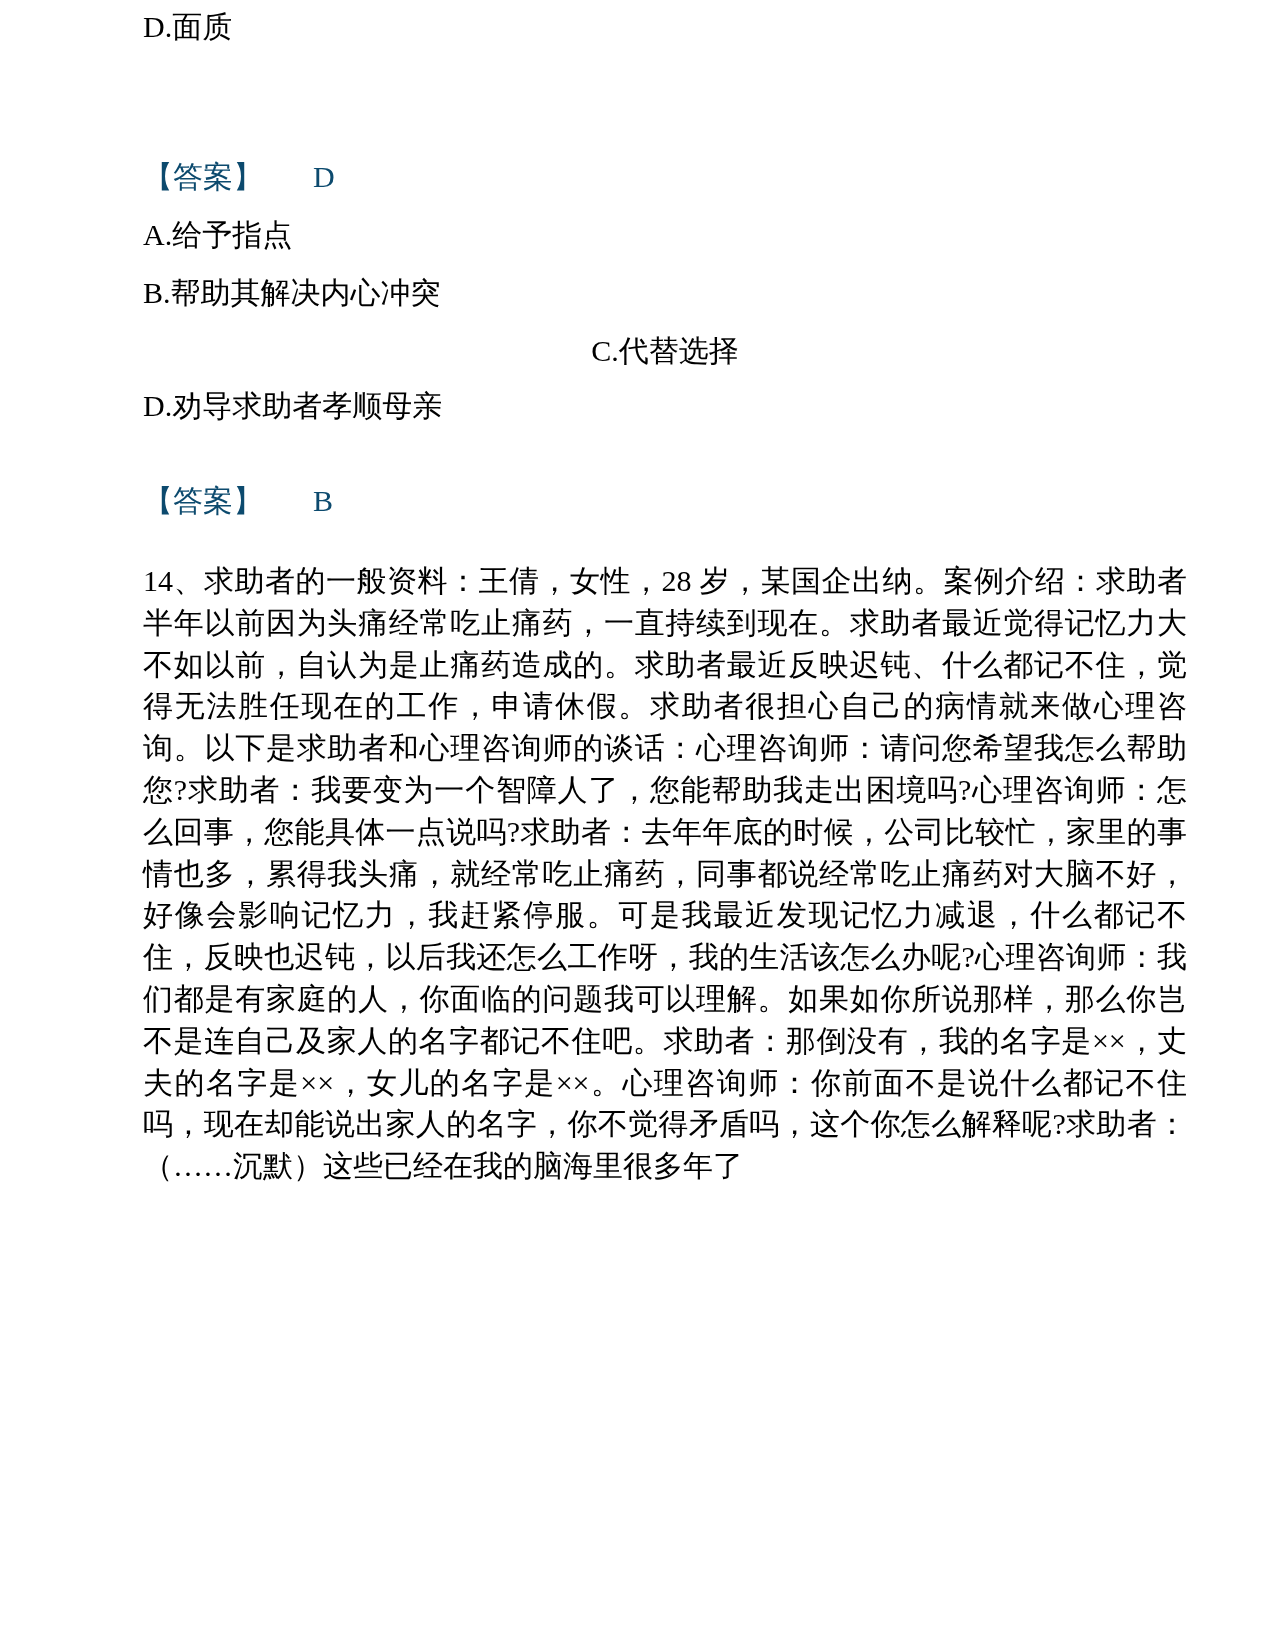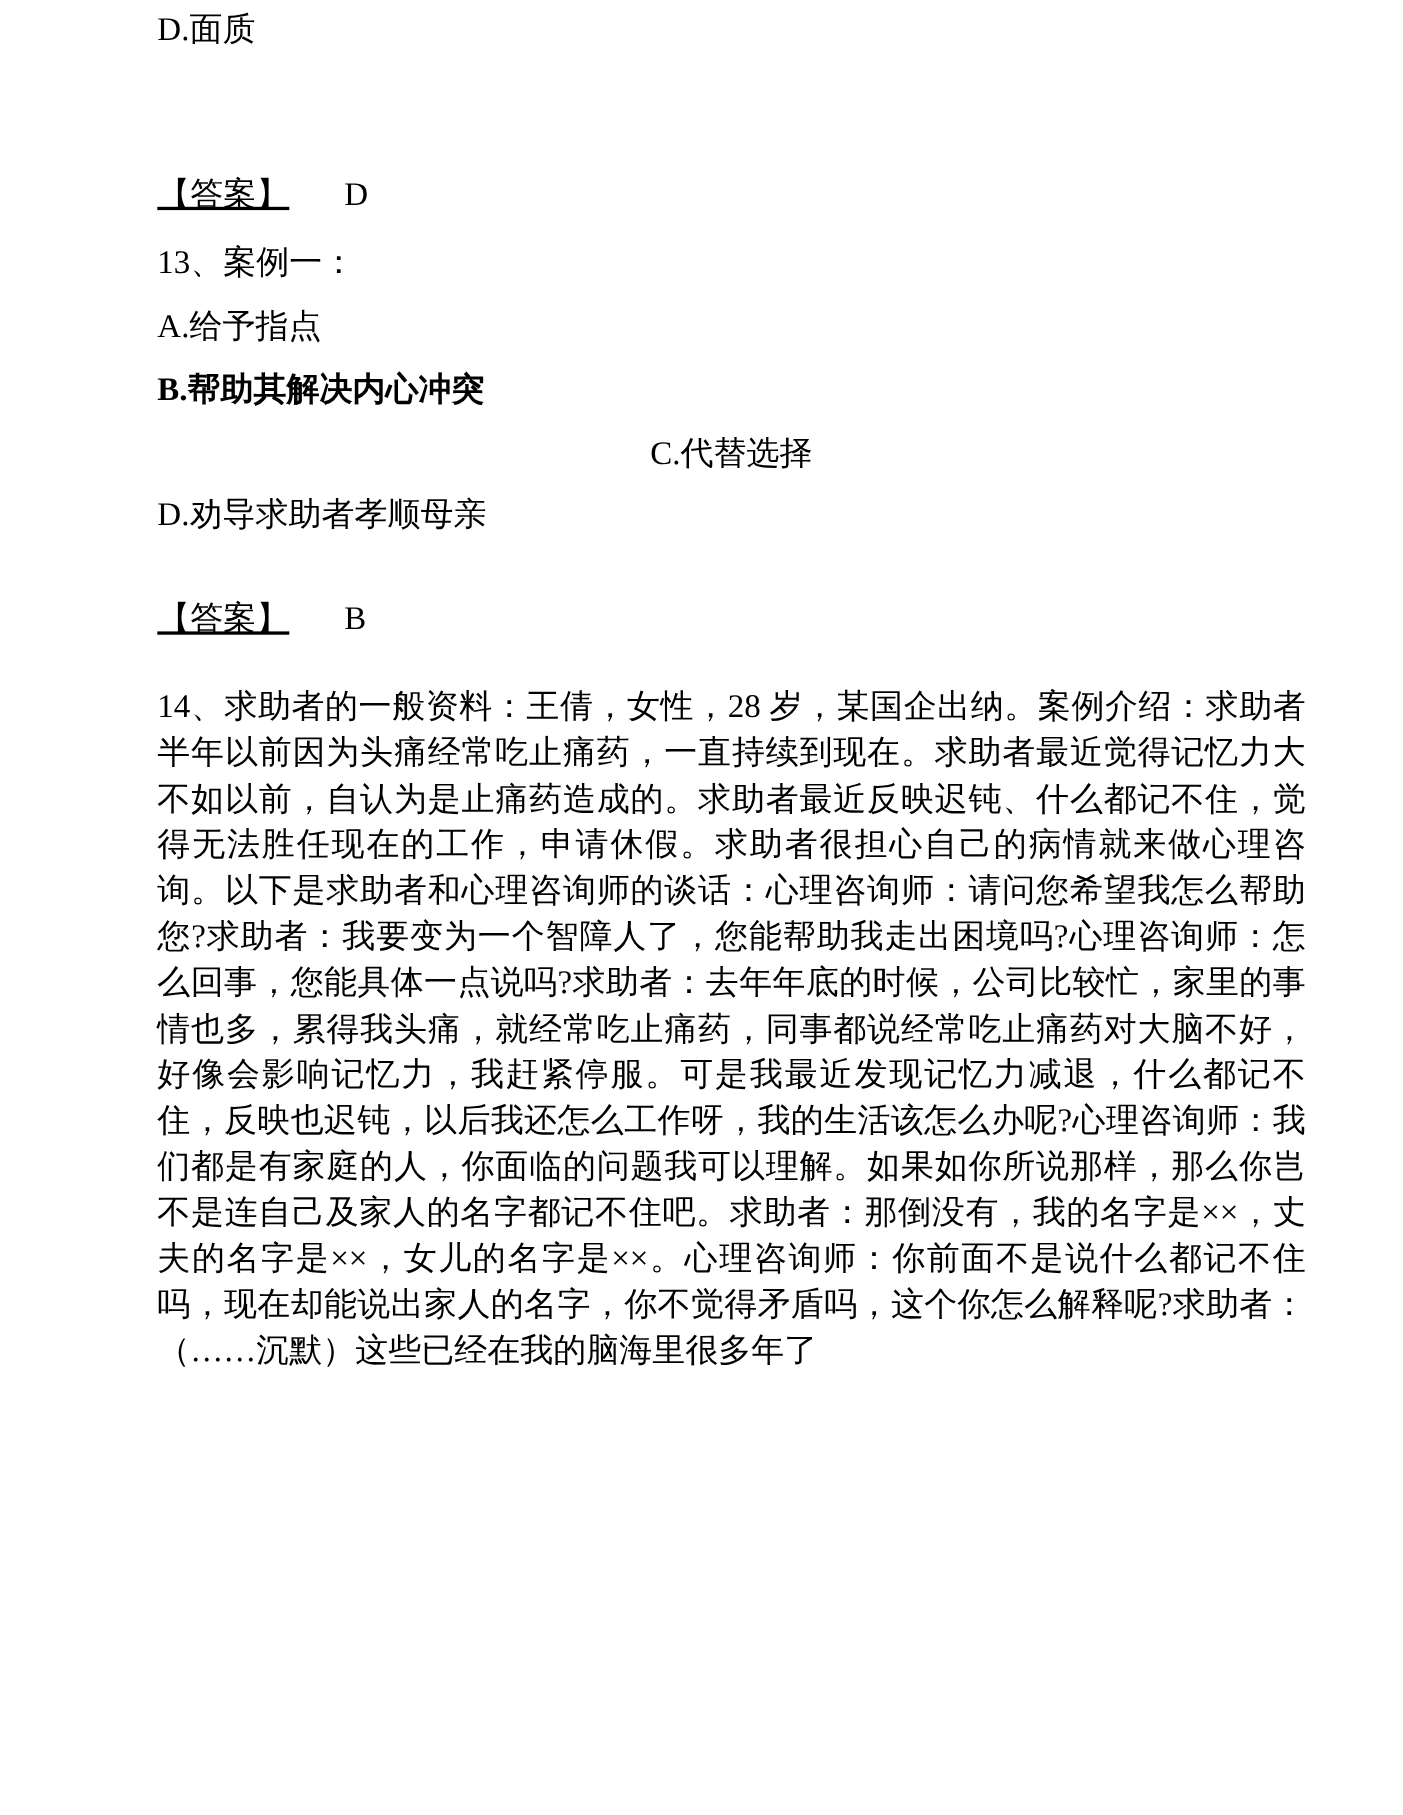--- a/index.html
+++ b/index.html
@@ -24,27 +24,26 @@
   }
   .line {
     line-height: 37px;
     white-space: nowrap;
   }
   .opt-c12   { margin-top: 146px; }
   .opt-d12   { margin-top: 8px; }
   .answer-1  { margin-top: 113px; }
   .stem-13   { margin-top: 25px; }
   .opt-a13   { margin-top: 21px; }
-  .opt-b13   { margin-top: 21px; font-weight: bold; }
+  .opt-b13   { margin-top: 21px; }
   .opt-c13   { margin-top: 21px; text-align: center; }
   .opt-d13   { margin-top: 18px; }
   .answer-2  { margin-top: 58px; }
   .answer {
-    color: #000000;
-    text-decoration: underline;
+    color: #0c4a6e;
   }
   .answer .answer-value {
     display: inline-block;
     margin-left: 50px;
   }
   .para {
     margin-top: 41px;
     line-height: 41.8px;
     text-align: justify;
     text-justify: inter-ideograph;
@@ -56,21 +55,20 @@
 
 <div class="content">
 
 
   <div class="line opt-d12">D.面质</div>
 
   <div class="line answer answer-1">
     <span class="answer-label">【答案】</span><span class="answer-value">D</span>
   </div>
 
-  <div class="line stem-13">13、案例一：</div>
 
   <div class="line opt-a13">A.给予指点</div>
 
   <div class="line opt-b13">B.帮助其解决内心冲突</div>
 
   <div class="line opt-c13">C.代替选择</div>
 
   <div class="line opt-d13">D.劝导求助者孝顺母亲</div>
 
   <div class="line answer answer-2">

